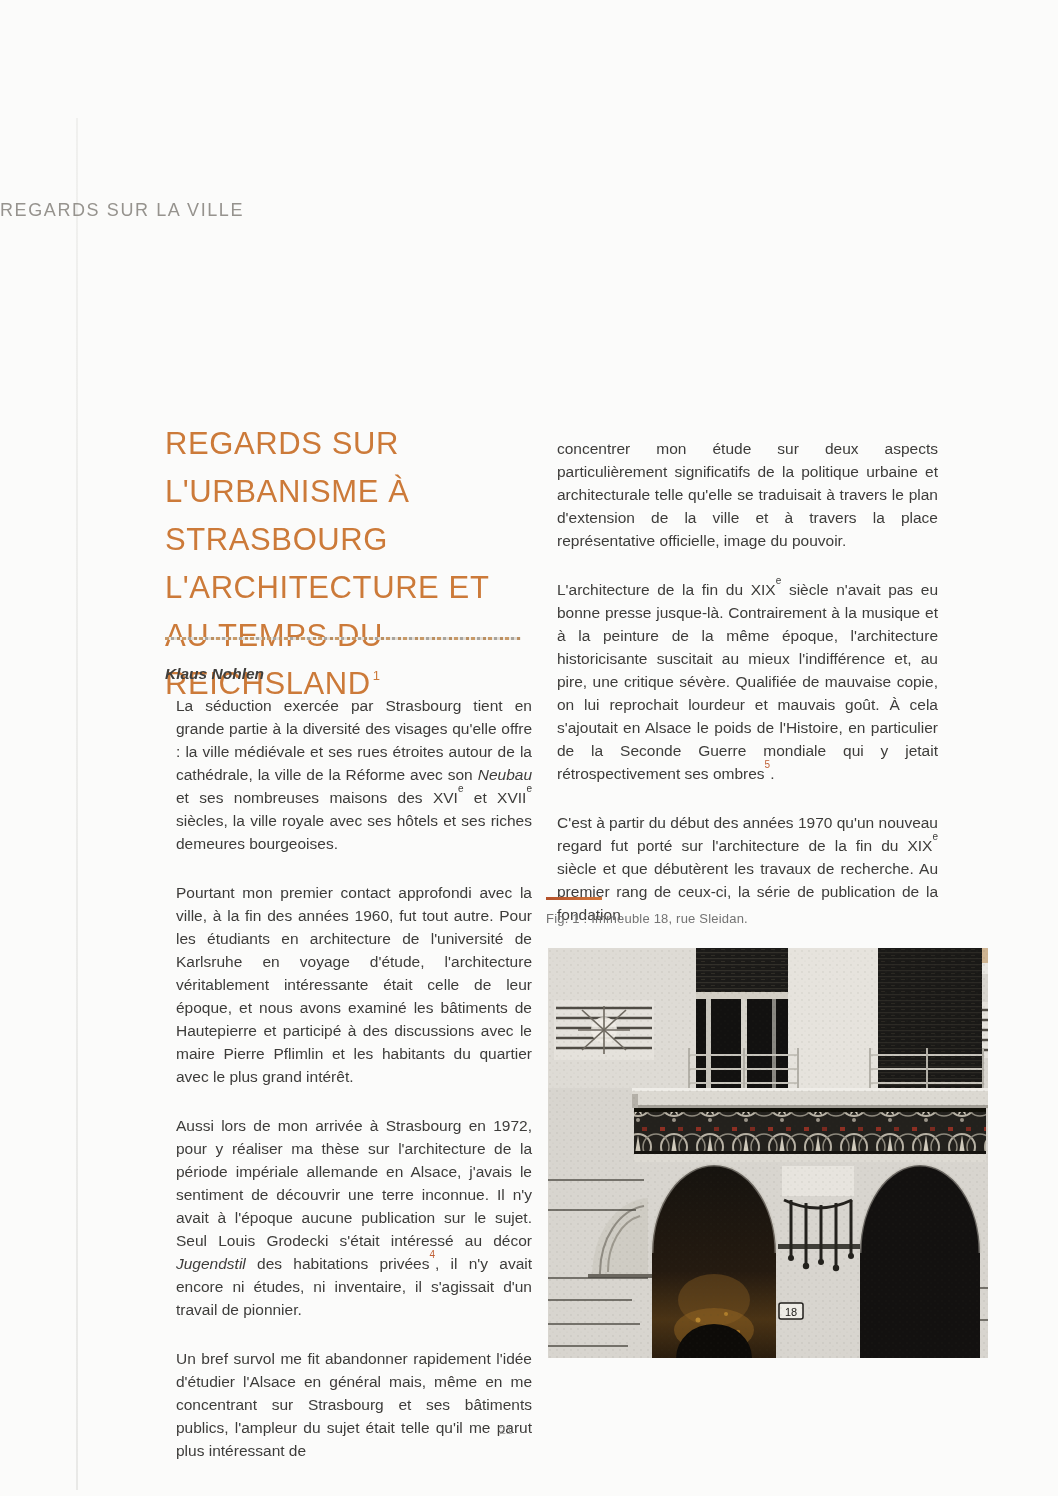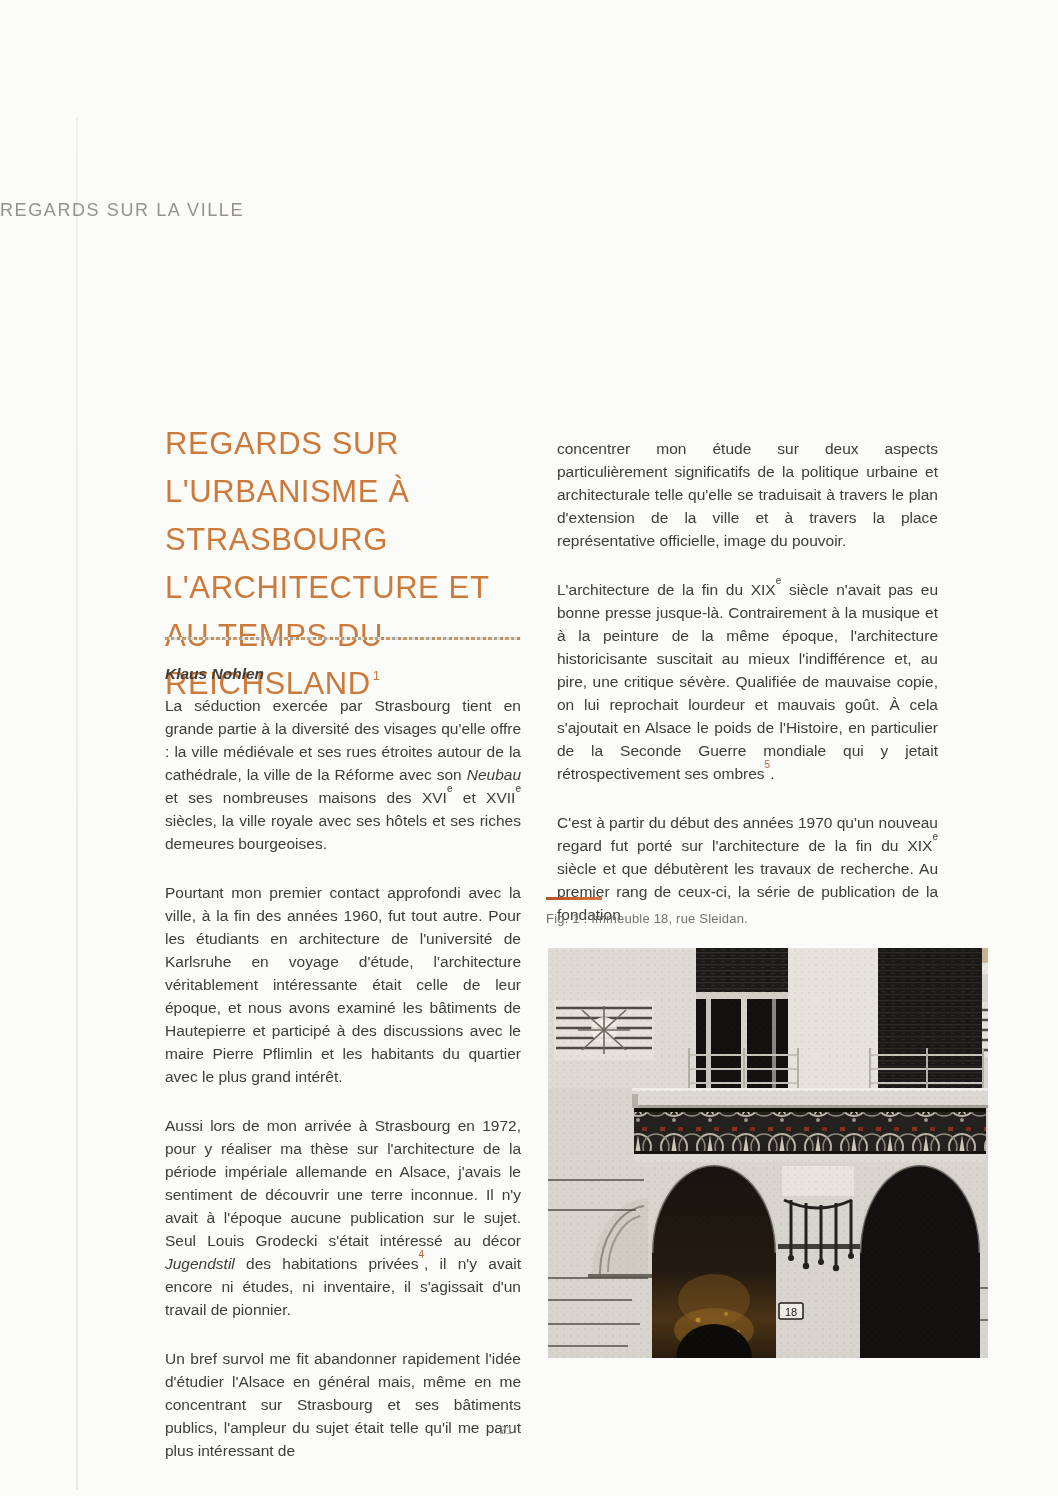--- a/index.html
+++ b/index.html
@@ -25,21 +25,21 @@
     position:absolute; left:165px; top:637px; width:356px; height:3px;
     background:repeating-linear-gradient(90deg,
       #c89a68 0 4px, #eceae5 4px 6px, #a8a49d 6px 9px, #e2ded7 9px 12px, #b98f62 12px 15px, #efece7 15px 17px);
   }
   .author {
     position:absolute; left:165px; top:653px;
     font-size:15.5px; font-weight:bold; font-style:italic; color:#403f3d;margin-top:12px;
   }
   .col { position:absolute; font-size:15.5px; line-height:23px; text-align:justify; }
   .col p { margin:0 0 26px 0; }
-  .col-left  { left:165px; top:694px; width:356px; }
+  .col-left  { left:176px; top:694px; width:356px; }
   .col-right { left:557px; top:437px; width:381px; }
   .col sup, .rich sup { font-size:10px; line-height:0; position:relative; top:-5px; }
   .accent-text { color:#c05f35; }
   .fig-rule {
     position:absolute; left:546px; top:897px; width:56px; height:3px;
     background:linear-gradient(90deg,#b4512a,#d4793c);
   }
   .fig-caption {
     position:absolute; left:546px; top:911px;
     font-size:13px; letter-spacing:0.2px; color:#737373;

